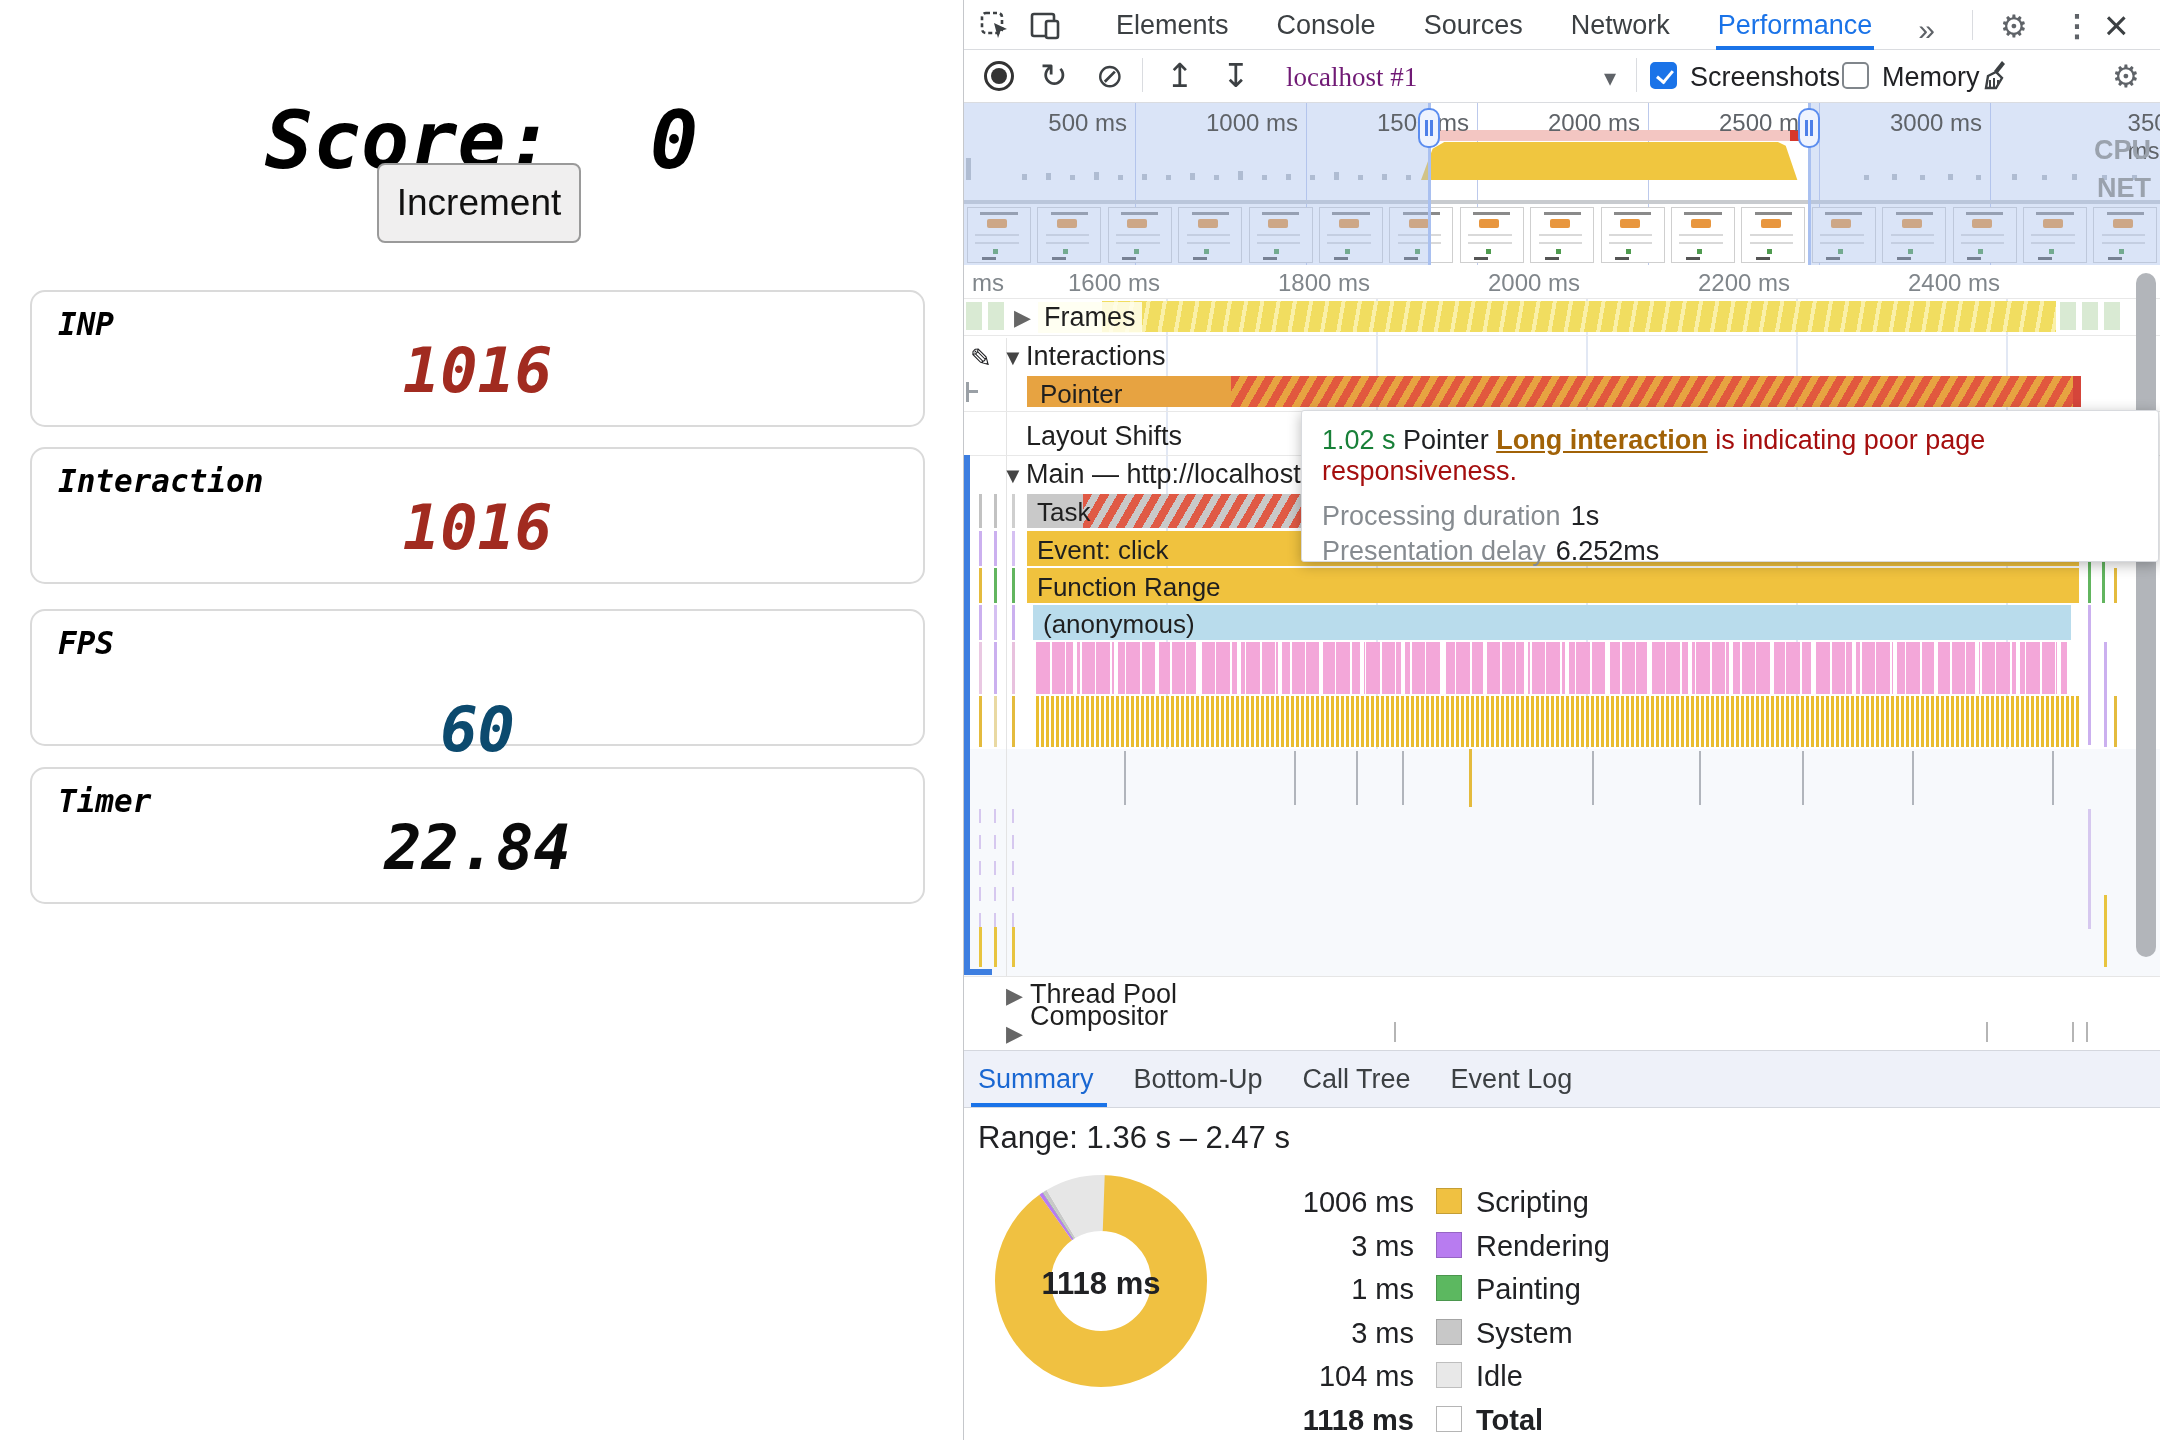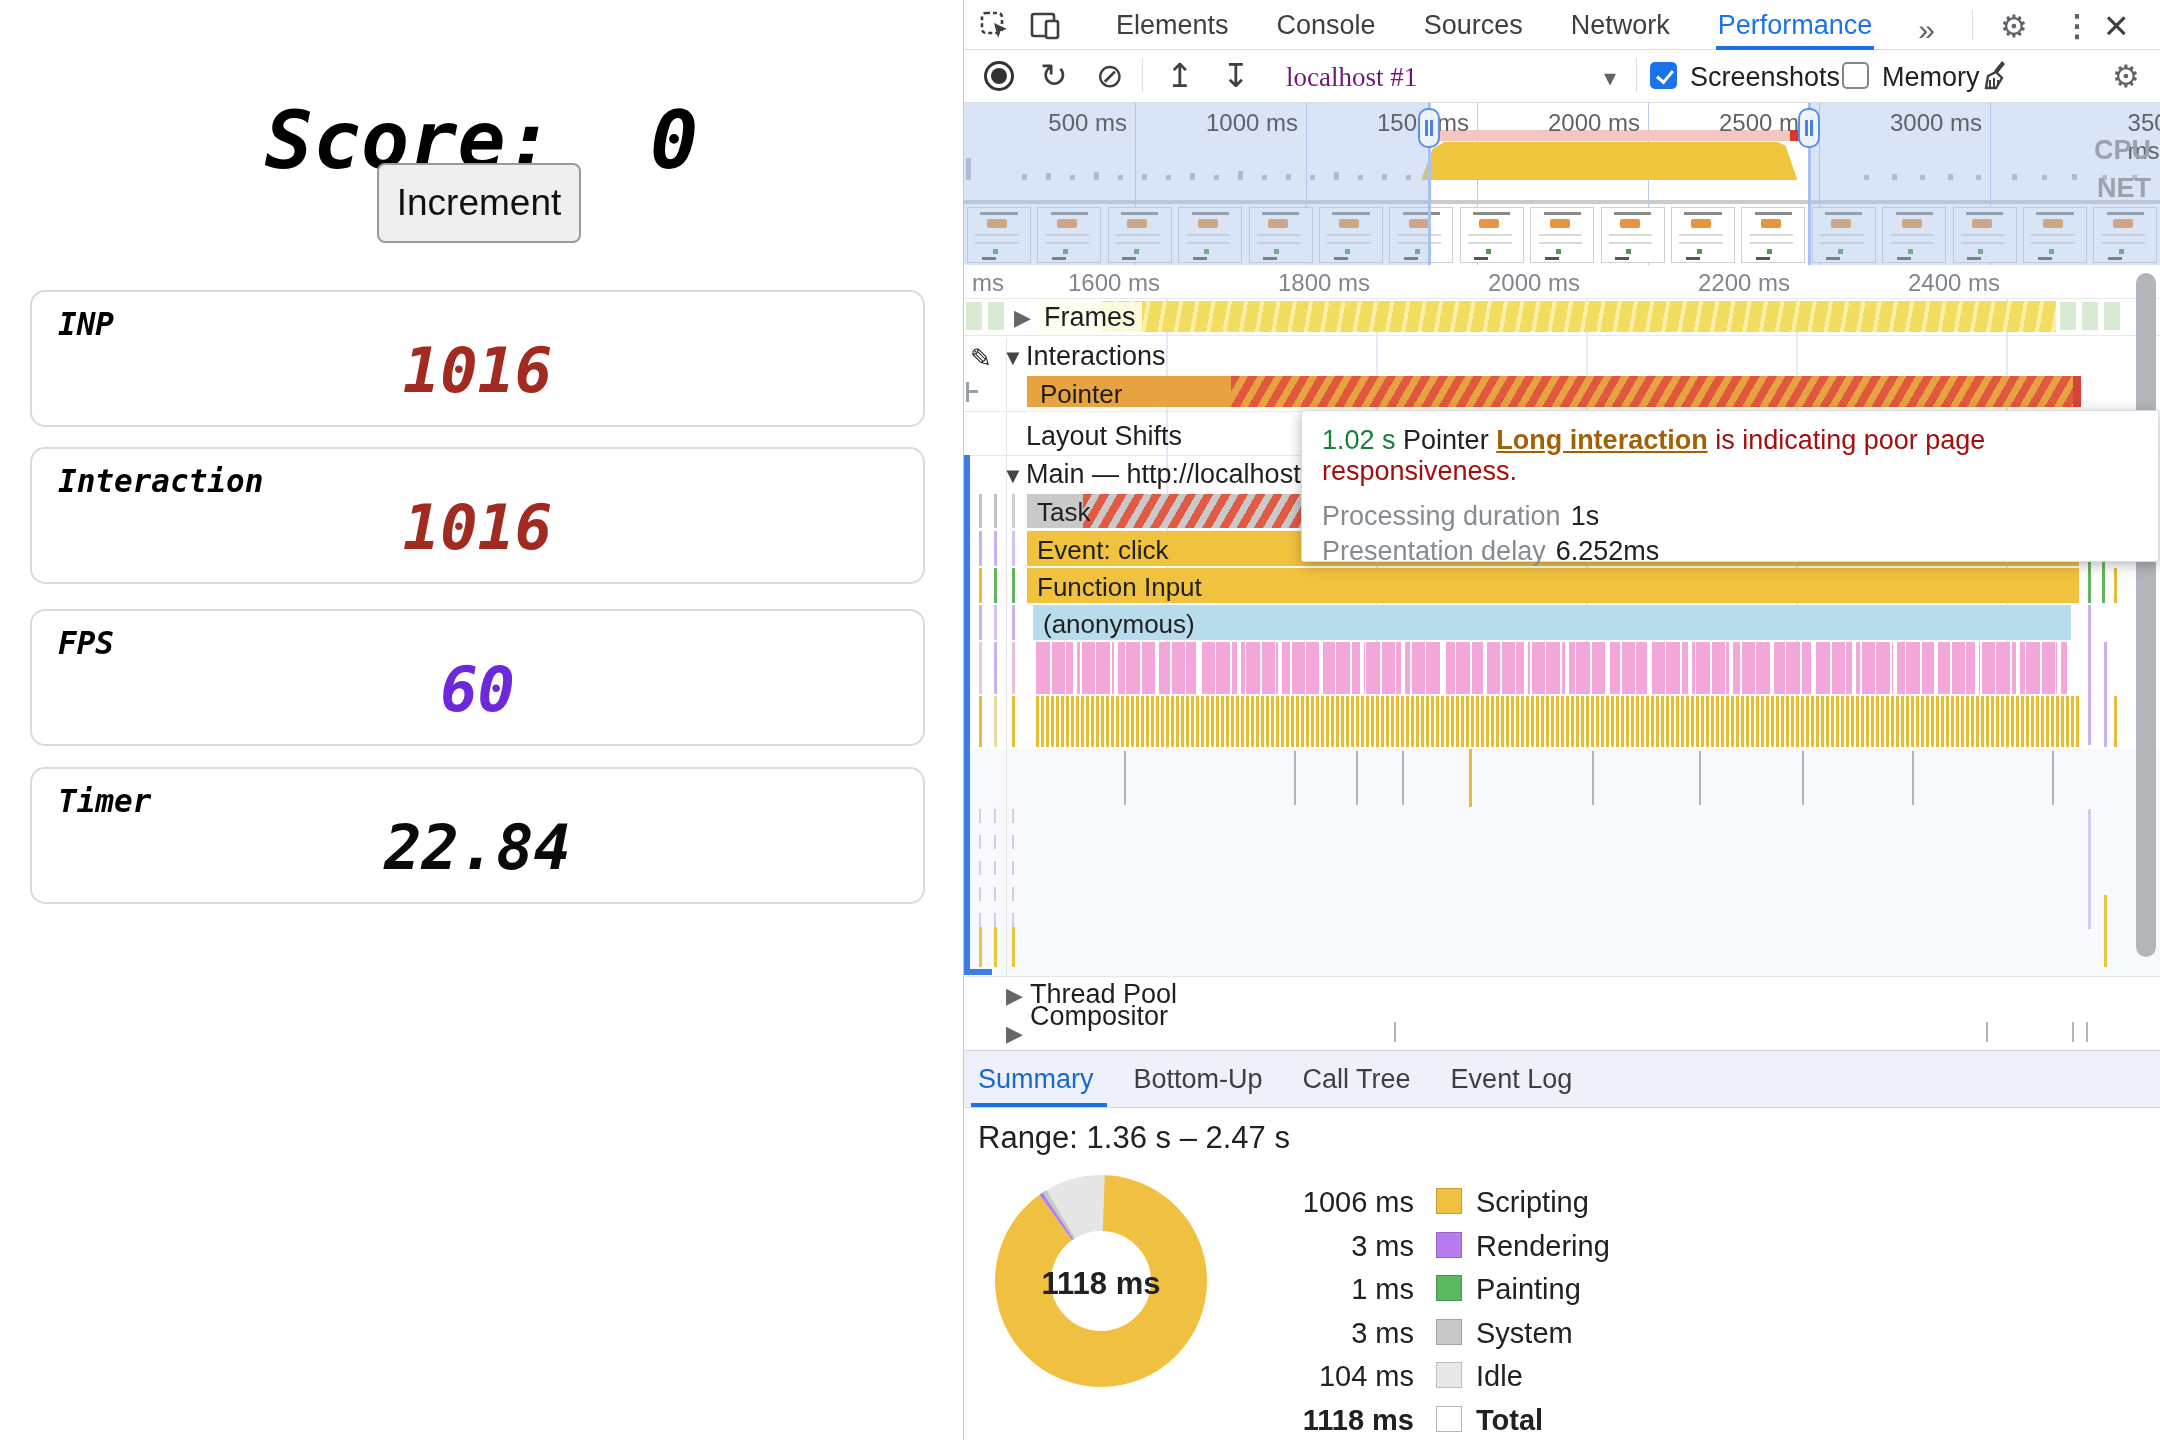--- a/index.html
+++ b/index.html
@@ -150,21 +150,21 @@
         <div class="card" style="top: 290px;">
           <div class="clabel">INP</div>
           <div class="cvalue" style="color: rgb(161, 43, 32);">1016</div>
         </div>
         <div class="card" style="top: 447px;">
           <div class="clabel">Interaction</div>
           <div class="cvalue" style="color: rgb(161, 43, 32);">1016</div>
         </div>
         <div class="card" style="top: 609px;">
           <div class="clabel">FPS</div>
-          <div class="cvalue" style="color: #6d28d9;">60</div>
+          <div class="cvalue" style="color: #0c4a6e; margin-top: 40px;">60</div>
         </div>
         <div class="card" style="top: 767px;">
           <div class="clabel">Timer</div>
           <div class="cvalue" style="color: rgb(10, 10, 10);">22.84</div>
         </div>
       </div>
   </section>
 
   <section class="devtools">
 
@@ -433,21 +433,21 @@
         <div class="bar-label" style="left: 76px; top: 114px;">Pointer</div>
         <div class="trk-label" style="left: 62px; top: 156px;">Layout Shifts</div>
         <div class="tri" style="left: 38px; top: 198px;">▼</div>
         <div class="trk-label" style="left: 62px; top: 194px; white-space: nowrap;">Main — http://localhost:517</div>
         <div class="bar task-base" style="left: 63px; top: 229px; width: 1052px; height: 34px;"></div>
         <div class="bar stripe-red" style="left: 119px; top: 229px; width: 996px; height: 34px;"></div>
         <div class="bar-label" style="left: 73px; top: 232px;">Task</div>
         <div class="bar yellow-base" style="left: 63px; top: 266px; width: 1052px; height: 35px;"></div>
         <div class="bar-label" style="left: 73px; top: 270px;">Event: click</div>
         <div class="bar yellow-base" style="left: 63px; top: 303px; width: 1052px; height: 35px;"></div>
-        <div class="bar-label" style="left: 73px; top: 307px;">Function Input</div>
+        <div class="bar-label" style="left: 73px; top: 307px;">Function Range</div>
         <div class="bar anon-base" style="left: 69px; top: 340px; width: 1038px; height: 35px;"></div>
         <div class="bar-label" style="left: 79px; top: 344px;">(anonymous)</div>
         <div class="bar pink-row" style="left: 72px; top: 377px; width: 1031px; height: 52px;"></div>
         <div class="bar dense-yellow" style="left: 72px; top: 431px; width: 1043px; height: 51px;"></div>
         <div class="tickv" style="left: 15px; top: 229px; height: 34px; background: rgb(194, 194, 194);"></div>
         <div class="tickv" style="left: 30px; top: 229px; height: 34px; background: rgb(194, 194, 194);"></div>
         <div class="tickv" style="left: 48px; top: 229px; height: 34px; background: rgb(207, 207, 207);"></div>
         <div class="tickv" style="left: 15px; top: 266px; height: 35px; background: rgb(203, 176, 239);"></div>
         <div class="tickv" style="left: 30px; top: 266px; height: 35px; background: rgb(203, 176, 239);"></div>
         <div class="tickv" style="left: 48px; top: 266px; height: 35px; background: rgb(213, 192, 242);"></div>

